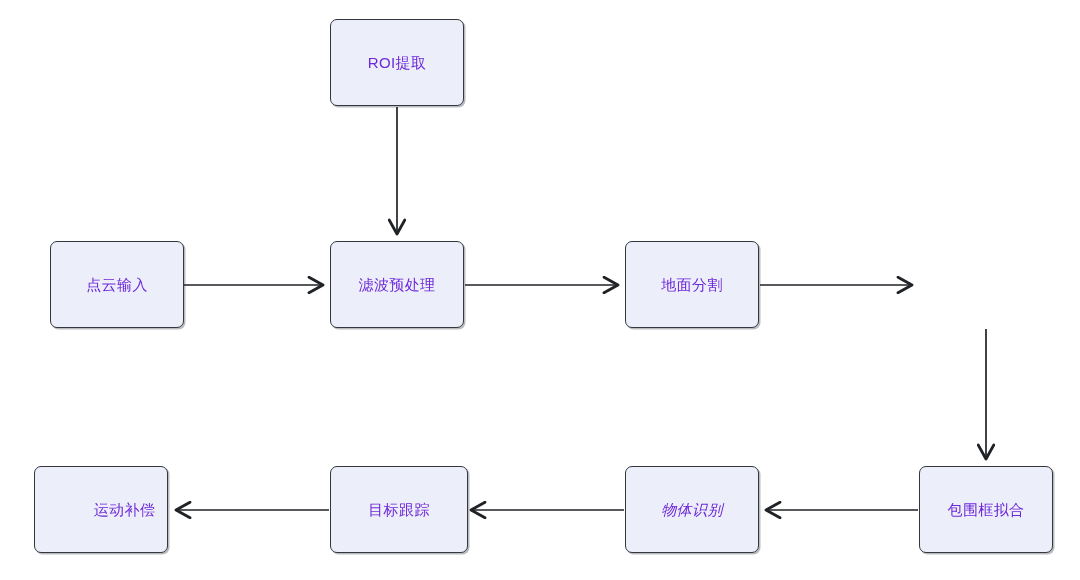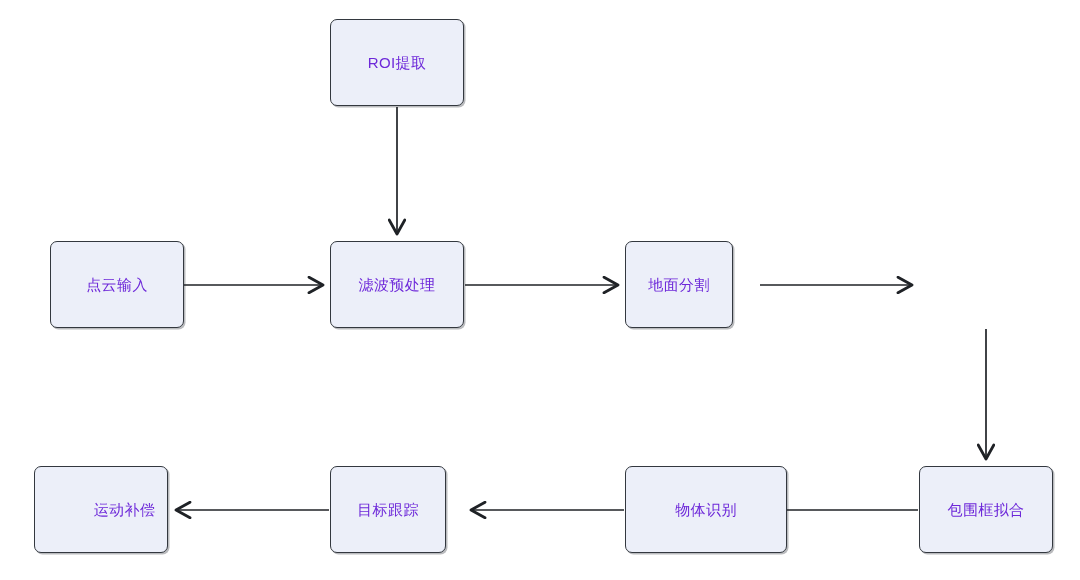--- a/index.html
+++ b/index.html
@@ -81,34 +81,34 @@
   </div>
 
   <div class="node" style="left:34px; top:241px; width:134px; height:87px;margin-left:16px;">
     <span class="node-label">点云输入</span>
   </div>
 
   <div class="node" style="left:330px; top:241px; width:134px; height:87px;">
     <span class="node-label">滤波预处理</span>
   </div>
 
-  <div class="node" style="left:625px; top:241px; width:108px; height:87px;">
+  <div class="node" style="left:625px; top:241px; width:134px; height:87px;">
     <span class="node-label">地面分割</span>
   </div>
 
 
   <div class="node" style="left:919px; top:466px; width:134px; height:87px;text-align:right;">
     <span class="node-label">包围框拟合</span>
   </div>
 
-  <div class="node" style="left:625px; top:466px; width:162px; height:87px;">
+  <div class="node" style="left:625px; top:466px; width:134px; height:87px;font-style:italic;">
     <span class="node-label">物体识别</span>
   </div>
 
-  <div class="node" style="left:330px; top:466px; width:116px; height:87px;">
+  <div class="node" style="left:330px; top:466px; width:138px; height:87px;">
     <span class="node-label">目标跟踪</span>
   </div>
 
   <div class="node" style="left:34px; top:466px; width:134px; height:87px;padding-left:47px;">
     <span class="node-label">运动补偿</span>
   </div>
 
 </div>
 
 </body></html>

